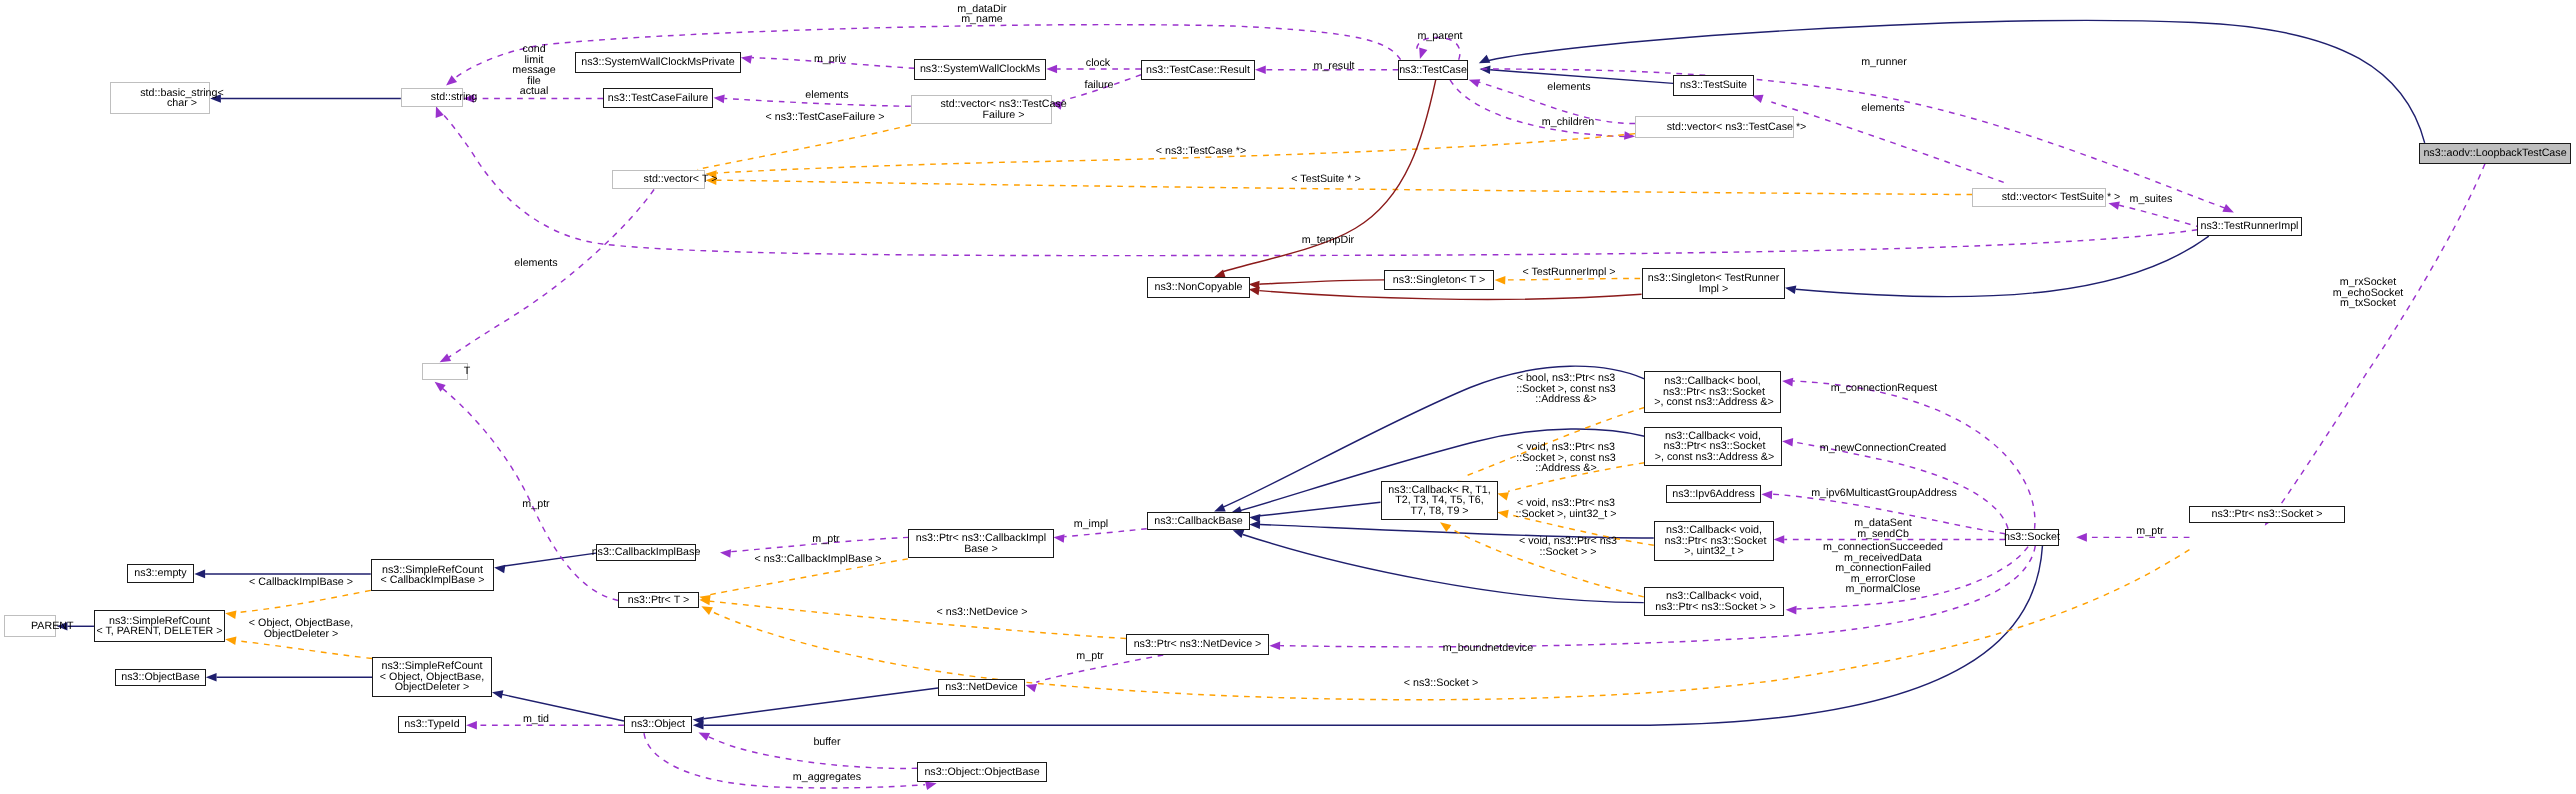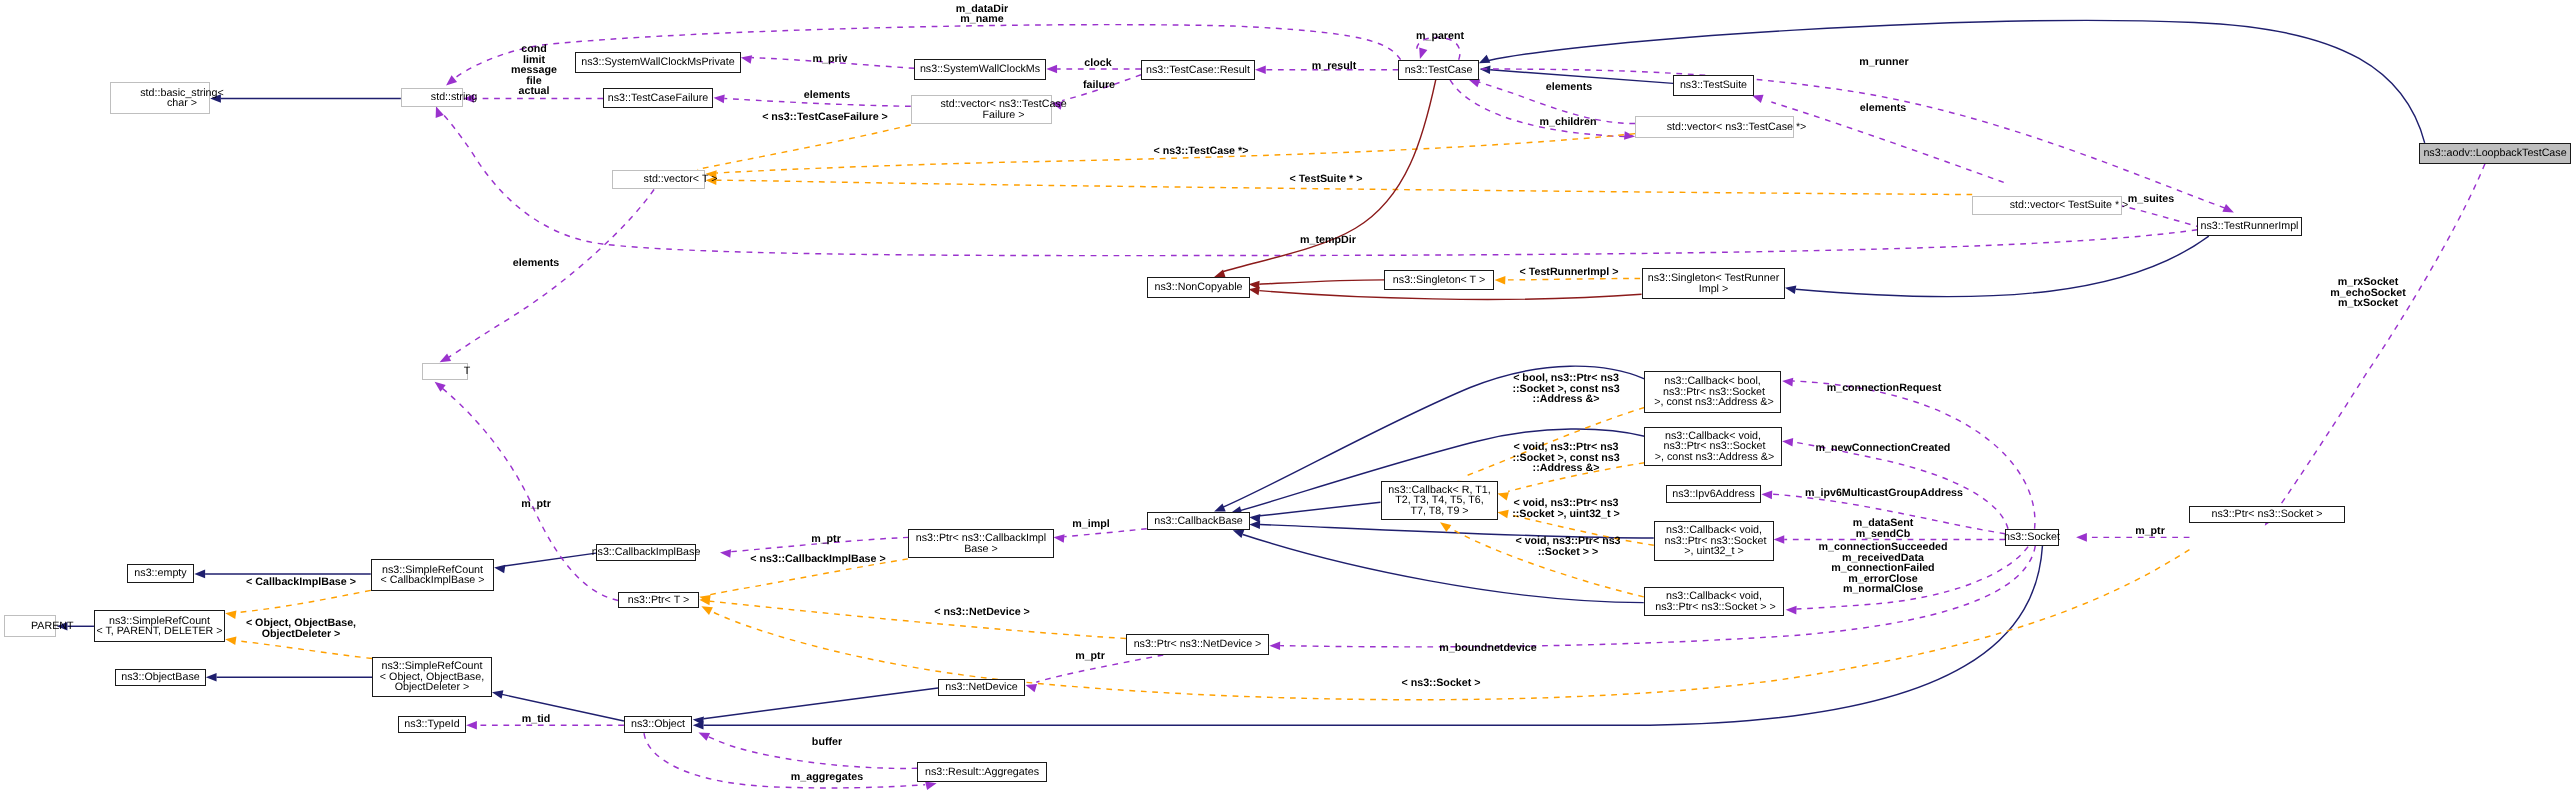--- a/index.html
+++ b/index.html
@@ -8,21 +8,21 @@
   font-family:"Liberation Sans",sans-serif;-webkit-font-smoothing:antialiased;-moz-osx-font-smoothing:grayscale;text-rendering:geometricPrecision;}
 .nodebox,.edgelabel{-webkit-font-smoothing:antialiased;}
 svg.layer{position:absolute;left:0;top:0;pointer-events:none;}
 .nodebox{position:absolute;box-sizing:border-box;display:flex;align-items:center;justify-content:center;
   font-size:10.7px;color:#000;text-align:center;line-height:10.5px;background:#fff;}
 .nodebox > span{white-space:pre;display:block;}
 .nodebox.light{border:0.7px solid #bfbfbf;padding-left:44px;}
 .nodebox.dark{border:1.4px solid #1a1a1a;}
 .nodebox.hl{border:1.4px solid #1a1a1a;background:#bfbfbf;}
 .edgelabel{position:absolute;font-size:10.7px;color:#000;text-align:center;line-height:10.5px;
-  white-space:pre;transform:translate(-50%,-50%);font-weight:bold;}
+  white-space:pre;transform:translate(-50%,-50%);}
 </style>
 </head>
 <body>
 
 <div id="root">
 <svg class="layer" id="edges" width="2576" height="795" viewBox="0 0 3592 1108">
 <path d="M 559,137 L 308,137" fill="none" stroke="#1f1f6e" stroke-width="2"></path>
 <path d="M 0,0 L -15,-6 L -15,6 Z" fill="#1f1f6e" transform="translate(293,137) rotate(180)"></path>
 <path d="M 2333,116 L 2078,97" fill="none" stroke="#1f1f6e" stroke-width="2"></path>
 <path d="M 0,0 L -15,-6 L -15,6 Z" fill="#1f1f6e" transform="translate(2063,96) rotate(184)"></path>
@@ -228,33 +228,33 @@
 <div class="nodebox light" style="left:911px;top:95px;width:141px;height:29px">
         <span>std::vector&lt; ns3::TestCase
 Failure &gt;</span>
       </div>
 <div class="nodebox dark" style="left:914px;top:59px;width:132px;height:21px">
         <span>ns3::SystemWallClockMs</span>
       </div>
 <div class="nodebox dark" style="left:1141px;top:60px;width:114px;height:20px">
         <span>ns3::TestCase::Result</span>
       </div>
-<div class="nodebox dark" style="left:1398px;top:60px;width:81px;height:20px">
+<div class="nodebox dark" style="left:1398px;top:60px;width:70px;height:20px">
         <span>ns3::TestCase</span>
       </div>
 <div class="nodebox dark" style="left:1673px;top:75px;width:81px;height:21px">
         <span>ns3::TestSuite</span>
       </div>
 <div class="nodebox light" style="left:1635px;top:116px;width:159px;height:21.5px">
         <span>std::vector&lt; ns3::TestCase *&gt;</span>
       </div>
 <div class="nodebox light" style="left:612px;top:170px;width:93px;height:19.4px">
         <span>std::vector&lt; T &gt;</span>
       </div>
-<div class="nodebox light" style="left:1972px;top:196px;width:150px;height:19.4px">
+<div class="nodebox light" style="left:1972px;top:188px;width:134px;height:19.4px">
         <span>std::vector&lt; TestSuite * &gt;</span>
       </div>
 <div class="nodebox dark" style="left:2197px;top:217px;width:105px;height:19.4px">
         <span>ns3::TestRunnerImpl</span>
       </div>
 <div class="nodebox hl" style="left:2419px;top:143px;width:152px;height:21px">
         <span>ns3::aodv::LoopbackTestCase</span>
       </div>
 <div class="nodebox dark" style="left:1147px;top:277px;width:103px;height:21px">
         <span>ns3::NonCopyable</span>
@@ -337,21 +337,21 @@
 <div class="nodebox dark" style="left:1126px;top:634px;width:143px;height:21px">
         <span>ns3::Ptr&lt; ns3::NetDevice &gt;</span>
       </div>
 <div class="nodebox dark" style="left:398px;top:716px;width:68px;height:17px">
         <span>ns3::TypeId</span>
       </div>
 <div class="nodebox dark" style="left:624px;top:716px;width:68px;height:17px">
         <span>ns3::Object</span>
       </div>
 <div class="nodebox dark" style="left:917px;top:762px;width:130px;height:20px">
-        <span>ns3::Result::Aggregates</span>
+        <span>ns3::Object::ObjectBase</span>
       </div>
 <div class="nodebox dark" style="left:2005px;top:529px;width:54px;height:17px">
         <span>ns3::Socket</span>
       </div>
 <div class="nodebox dark" style="left:2189px;top:506px;width:156px;height:17px">
         <span>ns3::Ptr&lt; ns3::Socket &gt;</span>
       </div>
 </div>
 </div>
 

